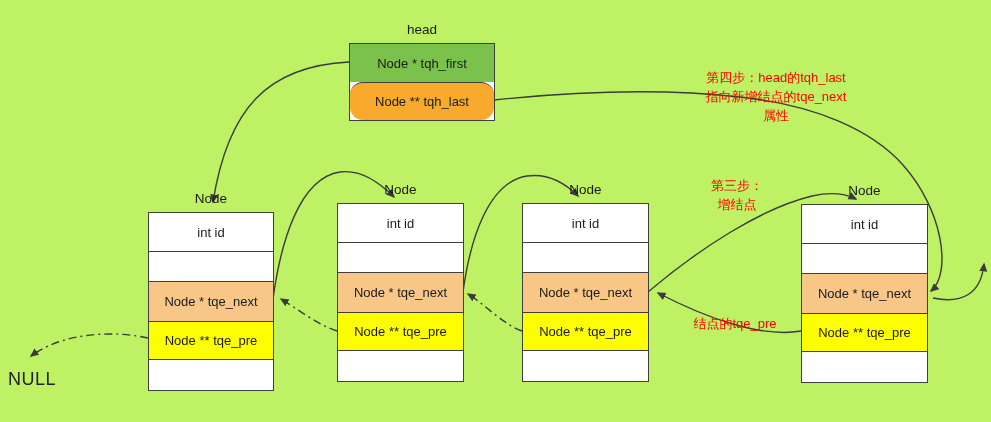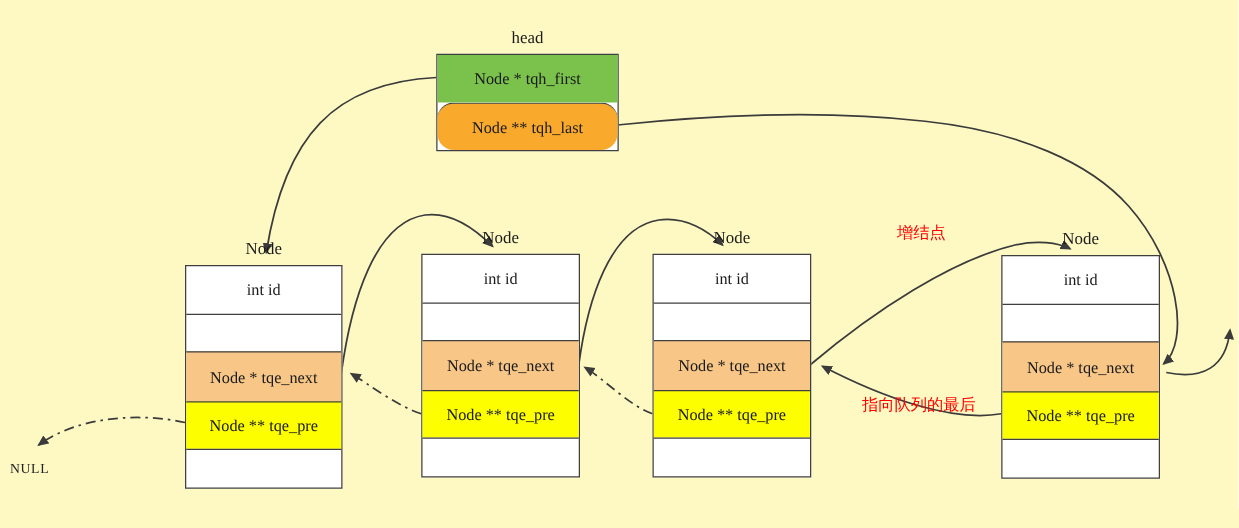--- a/index.html
+++ b/index.html
@@ -1,18 +1,18 @@
 <!DOCTYPE html>
 <html style="--green: #7BC24C; --amber: #F9A92C; --peach: #F8C788; --yellow: #FDFF00; --red: #FF0000; --line: #3B3B3B; --border: #3F3F3F;"><head>
 <meta charset="utf-8">
 <style>
   html,body{margin:0;padding:0;background:#ffffff;}
   #stage{
-    position:relative;width:991px;height:422px;background:#fef9c3;overflow:hidden;
-    font-family:Liberation Serif, serif;color:#1a1a1a;
+    position:relative;width:991px;height:422px;background:#bef264;overflow:hidden;
+    font-family:Liberation Sans, sans-serif;color:#1a1a1a;
   }
   #arrows{position:absolute;left:0;top:0;pointer-events:none;}
   #arrows path.ln{stroke:var(--line);stroke-width:1.4;fill:none;}
   #arrows path.dd{stroke-dasharray:8 4 2 4;}
   marker path{fill:var(--line);stroke:none;}
 
   .struct{position:absolute;}
   .struct .box{border:1px solid var(--border);background:#fff;}
   .cell{
     box-sizing:border-box;display:flex;align-items:center;justify-content:center;
@@ -40,21 +40,21 @@
   .annotation{
     position:absolute;color:var(--red);font-size:13px;text-align:center;
     font-weight:500;
   }
   .annotation div{white-space:nowrap;}
   #step4{left:685px;top:68px;width:182px;line-height:19px;}
   #step3{left:675px;top:176px;width:124px;line-height:19px;}
   #step2{left:660px;top:314px;width:150px;line-height:20px;}
 
   #null-label{
-    position:absolute;left:8px;top:369px;font-size:11px;color:#222;
+    position:absolute;left:8px;top:369px;font-size:18px;color:#222;
     letter-spacing:0.5px;
   }
 </style>
 </head>
 <body>
 
 <div id="stage">
 
   <svg id="arrows" width="991" height="422" viewBox="0 0 991 422">
     <defs>
@@ -119,24 +119,30 @@
     <div class="lbl">Node</div>
     <div class="box">
       <div class="cell first h1">int id</div>
       <div class="cell h2"></div>
       <div class="cell h3 bg-peach">Node * tqe_next</div>
       <div class="cell h4 bg-yellow">Node ** tqe_pre</div>
       <div class="cell h5"></div>
     </div>
   </div>
 
+  <div id="step4" class="annotation">
+    <div>第四步：head的tqh_last</div>
+    <div>指向新增结点的tqe_next</div>
+    <div>属性</div>
+  </div>
 
   <div id="step3" class="annotation">
+    <div>第三步：</div>
     <div>增结点</div>
   </div>
 
   <div id="step2" class="annotation">
-    <div>指向队列的最后</div>
+    <div>结点的tqe_pre</div>
   </div>
 
   <div id="null-label">NULL</div>
 
 </div>
 
 </body></html>

